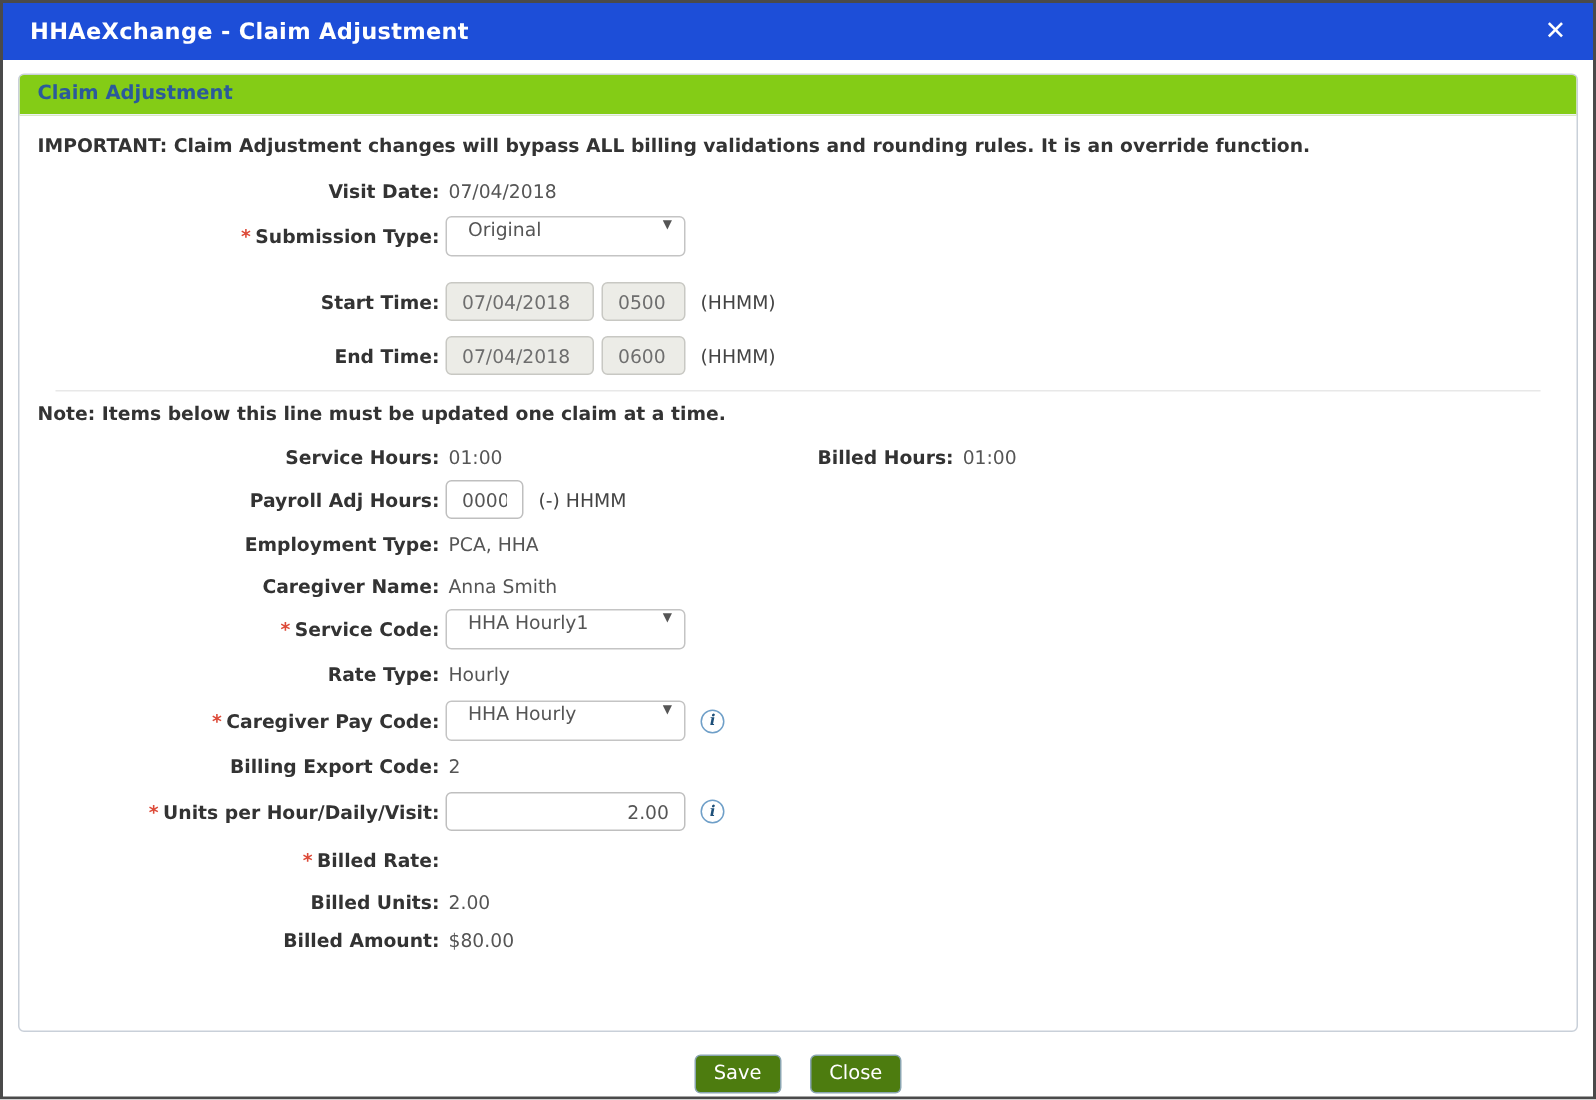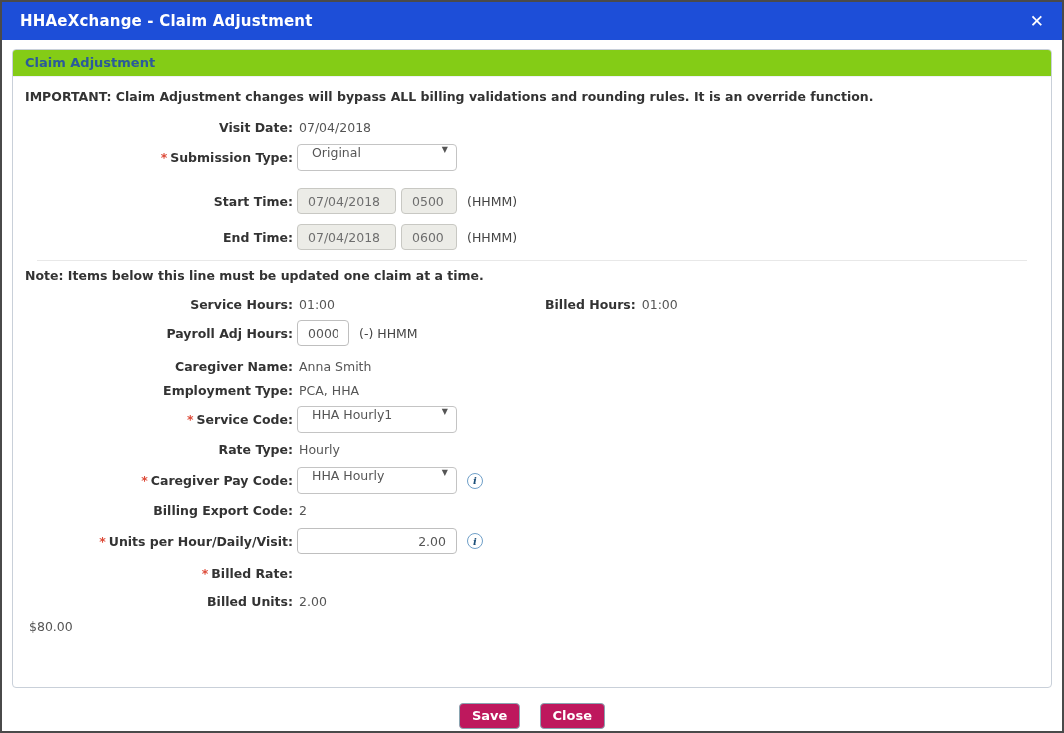--- a/index.html
+++ b/index.html
@@ -134,27 +134,27 @@
     align-items: center;
     justify-content: center;
     margin-left: 10px;
     cursor: pointer;
     font-family: "DejaVu Serif", serif;
   }
   .num { text-align: right; }
   .footer { text-align: center; margin-top: 15px; }
   .btn {
     display: inline-block;
-    background: #be185d;
+    background: #4d7c0f;
     border: 1px solid #8aa5b1;
     border-radius: 4px;
     color: #fff;
     font-family: "DejaVu Sans", "Liberation Sans", sans-serif;
     font-size: 13px;
-    font-weight: bold;
+    font-weight: normal;
     padding: 4px 12px 5px 12px;
     margin: 0 7px;
     cursor: pointer;
   }
   
   .r-visit   { margin-top: 14px; }
   .r-sub     { margin-top: 9px; }
   .r-start   { margin-top: 17px; }
   .r-end     { margin-top: 10px; }
   .r-svch    { margin-top: 14px; }
@@ -237,28 +237,28 @@
         </div>
 
         <div class="row r-payroll">
           <span class="lbl">Payroll Adj Hours:</span>
           <span class="fld">
             <input class="inp w-small" value="0000" style="">
             <span class="hint">(-) HHMM</span>
           </span>
         </div>
 
+        <div class="row r-emp">
+          <span class="lbl">Employment Type:</span>
+          <span class="val">PCA, HHA</span>
+        </div>
+
         <div class="row r-cgname">
           <span class="lbl">Caregiver Name:</span>
           <span class="val">Anna Smith</span>
-        </div>
-
-        <div class="row r-emp">
-          <span class="lbl">Employment Type:</span>
-          <span class="val">PCA, HHA</span>
         </div>
 
         <div class="row r-svcode">
           <span class="lbl"><span class="req">*</span><span>Service Code:</span></span>
           <span class="fld">
             <span class="select">
               <span class="select-value">HHA Hourly1</span>
               <span class="select-arrow">▼</span>
             </span>
           </span>
@@ -296,20 +296,21 @@
         <div class="row r-brate">
           <span class="lbl"><span class="req">*</span><span>Billed Rate:</span></span>
         </div>
 
         <div class="row r-bunits">
           <span class="lbl">Billed Units:</span>
           <span class="val">2.00</span>
         </div>
 
         <div class="row r-bamount">
+          <span class="lbl">Billed Amount:</span>
           <span class="val">$80.00</span>
         </div>
 
       </div>
     </div>
 
     <div class="footer">
       <span class="btn">Save</span>
       <span class="btn">Close</span>
     </div>

